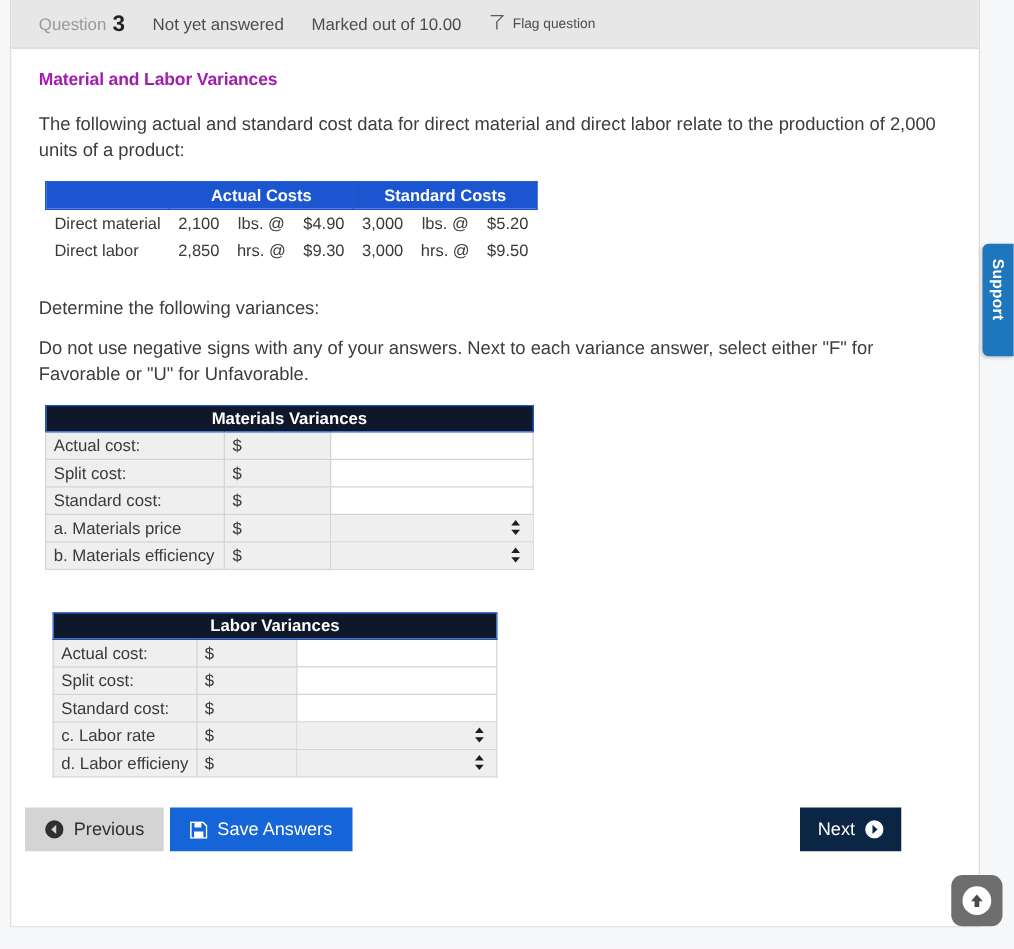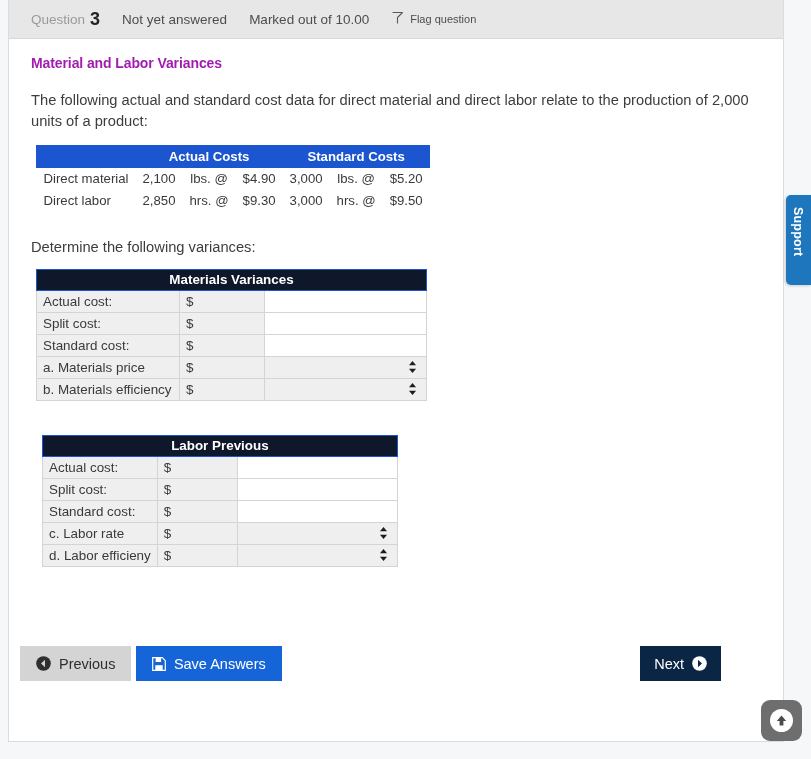--- a/index.html
+++ b/index.html
@@ -314,20 +314,21 @@
             <td class="num">3,000</td>
             <td class="unit">hrs. @</td>
             <td class="amt">$9.50</td>
           </tr>
         </tbody>
       </table>
 
       <div style="height:26px"></div>
 
       <p class="ptext tight">Determine the following variances:</p>
+      <p class="ptext">Do not use negative signs with any of your answers. Next to each variance answer, select either "F" for Favorable or "U" for Unfavorable.</p>
 
       <table class="vtable" id="mattable">
         <thead>
           <tr>
             <th class="vhead" colspan="3">Materials Variances</th>
           </tr>
         </thead>
         <tbody>
           <tr>
             <td class="vlabel" style="width:143px">Actual cost:</td>
@@ -373,21 +374,21 @@
                 </svg>
               </span>
             </td>
           </tr>
         </tbody>
       </table>
 
       <table class="vtable" id="labtable">
         <thead>
           <tr>
-            <th class="vhead" colspan="3">Labor Previous</th>
+            <th class="vhead" colspan="3">Labor Variances</th>
           </tr>
         </thead>
         <tbody>
           <tr>
             <td class="vlabel" style="width:111px">Actual cost:</td>
             <td class="vdollar" style="width:80px">$</td>
             <td class="vinput" style="width:160px">
               <input class="ansbox" type="text" value="" style="">
             </td>
           </tr>

